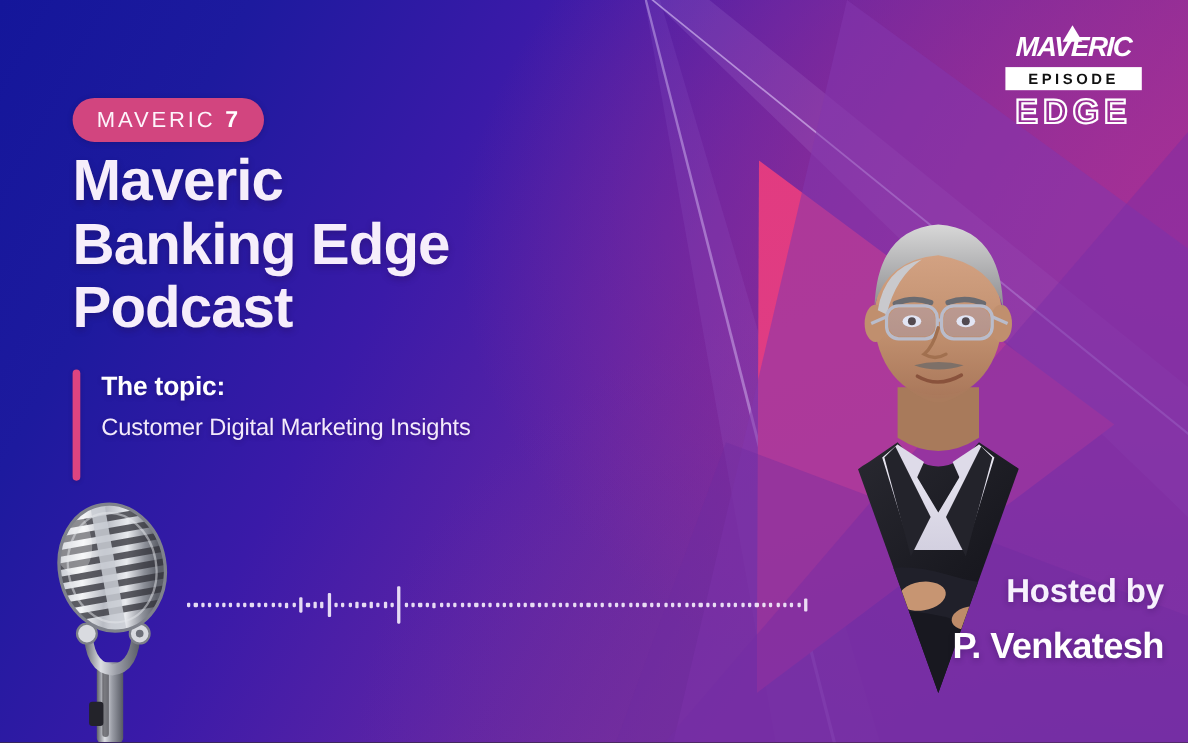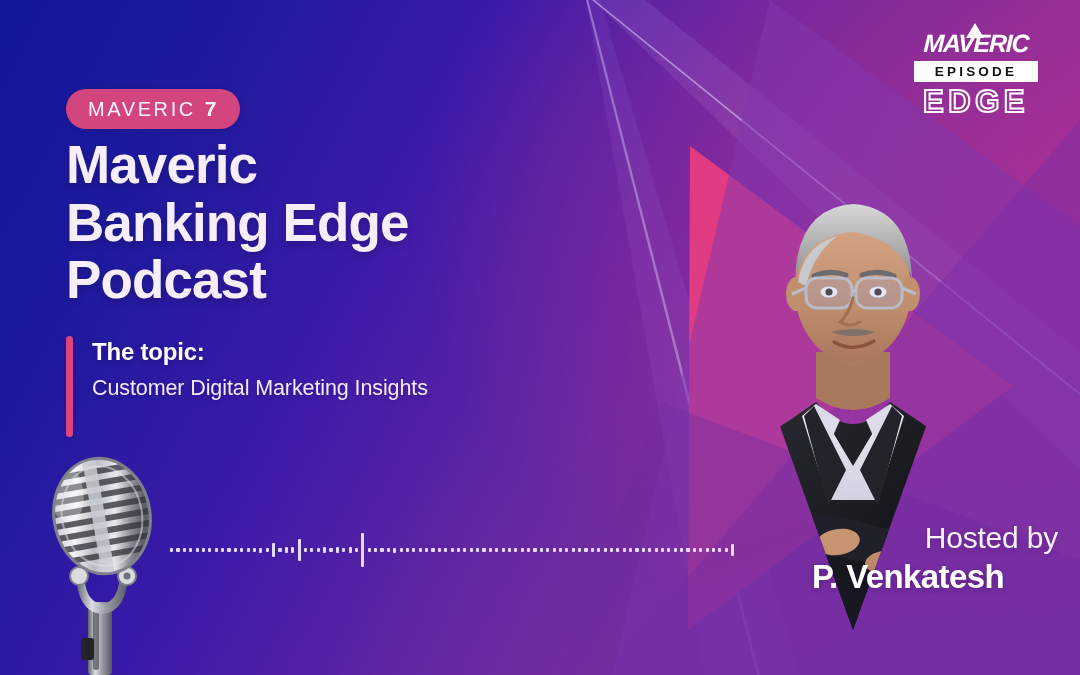--- a/index.html
+++ b/index.html
@@ -128,26 +128,26 @@
     position:absolute; left:688px; top:170px; width:330px; height:460px;
     clip-path: polygon(0px 0px, 330px 0px, 165px 460px);
   }
   .portrait svg { display:block; }
 
   
   .hosted {
     position:absolute; right:22px; top:521px; width:300px; text-align:right;
   }
   .hosted .by {
-    color:#f7f1fd; font-size:30px; font-weight:400; letter-spacing:-0.2px;
+    color:#f7f1fd; font-size:30px; font-weight:700; letter-spacing:-0.2px;
     text-shadow:0 2px 6px rgba(30,8,60,0.3); line-height:1.15;
   }
   .hosted .name {
     color:#ffffff; font-size:33px; font-weight:800; letter-spacing:-0.6px;
-    margin-top:2px; text-shadow:0 2px 6px rgba(30,8,60,0.33);text-align:center;
+    margin-top:12px; text-shadow:0 2px 6px rgba(30,8,60,0.33);
   }
 
   
   .logo { position:absolute; right:42px; top:28px; width:124px; }
   .logo-maveric { position:relative; height:30px; }
   .logo-maveric .word {
     color:#ffffff; font-size:25px; font-weight:700; font-style:italic;
     letter-spacing:-1.2px; line-height:30px; text-align:center;
     transform:skewX(-2deg);
   }

